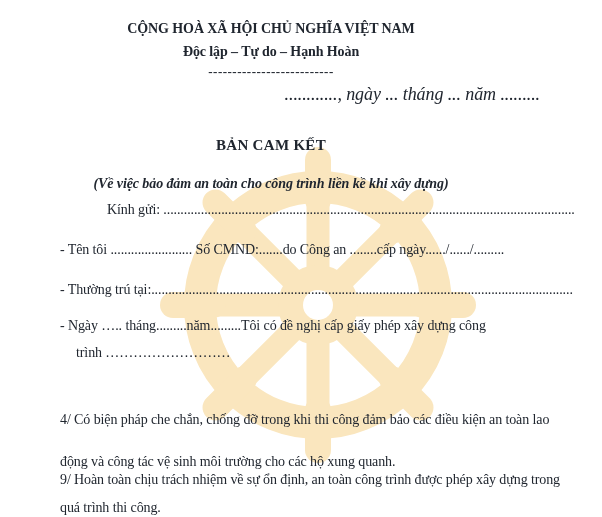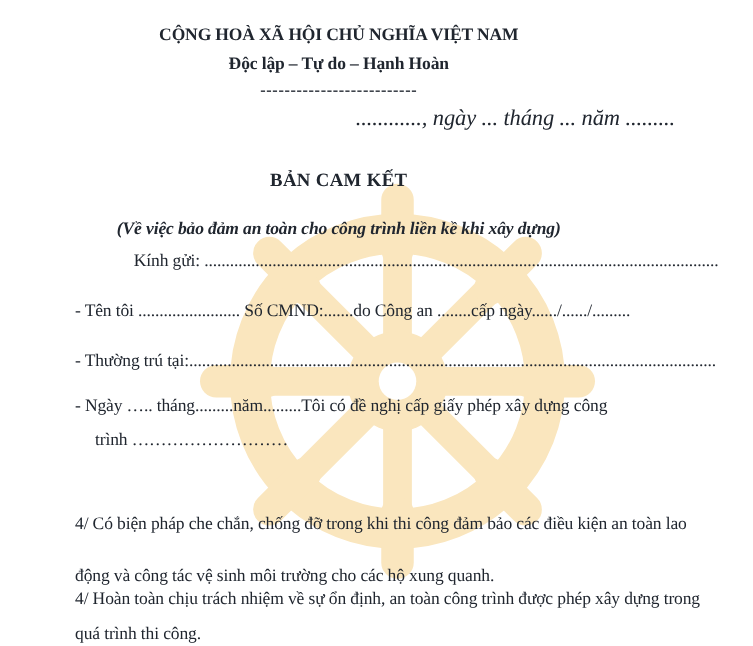--- a/index.html
+++ b/index.html
@@ -85,16 +85,16 @@
   <div class="line center bold doc-title">BẢN CAM KẾT</div>
   <div class="line center bold italic doc-subtitle">(Về việc bảo đảm an toàn cho công trình liền kề khi xây dựng)</div>
 
   <div class="line salutation">Kính gửi: .........................................................................................................................</div>
   <div class="line field-name">- Tên tôi ........................ Số CMND:.......do Công an ........cấp ngày....../....../.........</div>
   <div class="line field-req-1">- Ngày ….. tháng.........năm.........Tôi có đề nghị cấp giấy phép xây dựng công</div>
   <div class="line field-address">- Thường trú tại:............................................................................................................................</div>
   <div class="line field-req-2">trình ………………………</div>
   <div class="line c1-l1">4/ Có biện pháp che chắn, chống đỡ trong khi thi công đảm bảo các điều kiện an toàn lao</div>
   <div class="line c1-l2">động và công tác vệ sinh môi trường cho các hộ xung quanh.</div>
-  <div class="line c2-l1">4/ Hoàn toàn chịu trách nhiệm về sự ổn định, an toàn công trình được phép xây dựng trong</div>
+  <div class="line c2-l1">9/ Hoàn toàn chịu trách nhiệm về sự ổn định, an toàn công trình được phép xây dựng trong</div>
   <div class="line c2-l2">quá trình thi công.</div>
 
 </div>
 
 </body></html>

